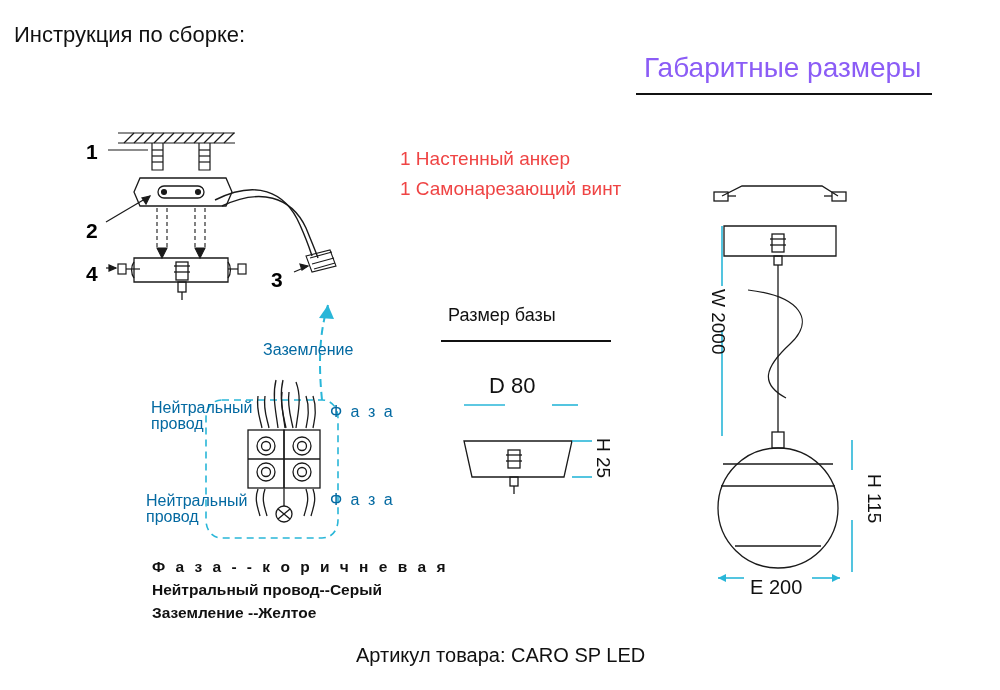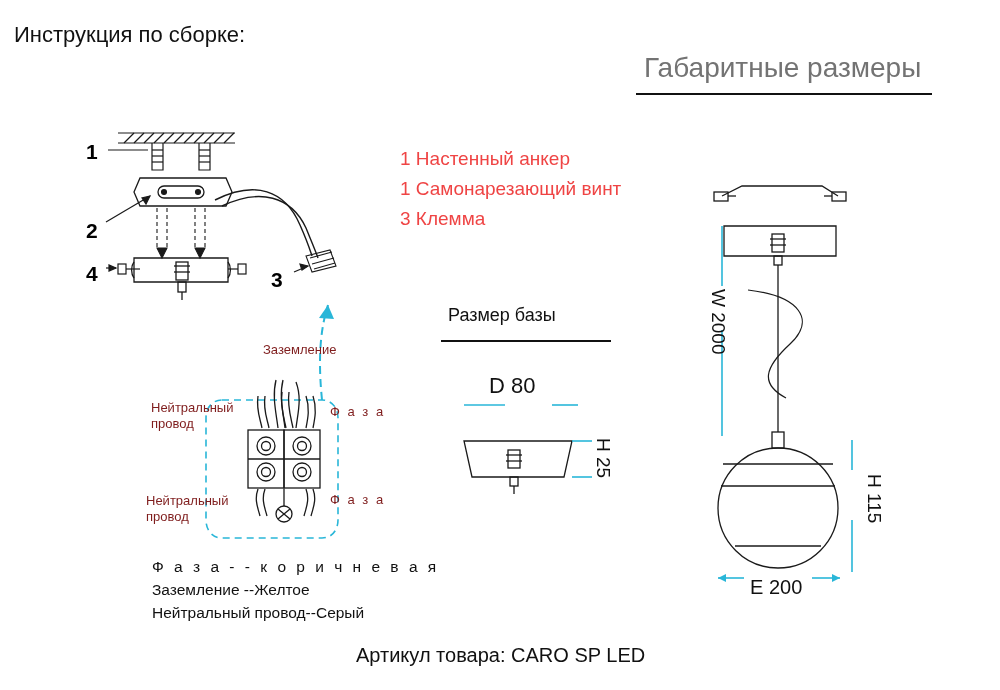--- a/index.html
+++ b/index.html
@@ -21,21 +21,21 @@
     left: 14px;
     top: 22px;
     font-size: 22px;
     color: #111;
   }
 
   #heading-dimensions {
     left: 644px;
     top: 52px;
     font-size: 28px;
-    color: #737373;
+    color: #8b5cf6;
   }
   #heading-dimensions-underline {
     left: 636px;
     top: 93px;
     width: 296px;
     height: 2px;
     background: #111;
   }
 
   #heading-base {
@@ -54,36 +54,37 @@
 
   .legend-item {
     font-size: 19px;
     color: #ef4444;
     white-space: nowrap;
   }
   #legend-list { left: 400px; top: 148px; }
   #legend-list .legend-item { margin-bottom: 8px; line-height: 22px; }
 
   .wire-label {
-    font-size: 13px;
-    color: #7f1d1d;
+    font-size: 16px;
+    color: #0369a1;
     line-height: 16px;
     white-space: nowrap;
   }
   #lbl-ground { left: 263px; top: 342px; }
   #lbl-neutral-1 { left: 151px; top: 400px; }
   #lbl-phase-1 { left: 330px; top: 404px; letter-spacing: 2px; }
   #lbl-neutral-2 { left: 146px; top: 493px; }
   #lbl-phase-2 { left: 330px; top: 492px; letter-spacing: 2px; }
 
   .color-key {
     font-size: 15.5px;
     color: #111;
     line-height: 23px;
     white-space: nowrap;
+    font-weight: bold;
   }
   #color-key-block { left: 152px; top: 555px; }
   #color-key-block .ck-1 { letter-spacing: 3px; }
 
   #article { left: 356px; top: 644px; font-size: 20px; color: #111; }
 
   .dim-text {
     font-size: 20px;
     color: #111;
     white-space: nowrap;
@@ -304,21 +305,20 @@
 
 <div class="abs" id="heading-dimensions">Габаритные размеры</div>
 <div class="abs" id="heading-dimensions-underline"></div>
 
 <div class="abs" id="heading-base">Размер базы</div>
 <div class="abs" id="heading-base-underline"></div>
 
 <div class="abs" id="legend-list">
   <div class="legend-item">1 Настенный анкер</div>
   <div class="legend-item">1 Самонарезающий винт</div>
-  <div class="legend-item">3 Клемма</div>
 </div>
 
 <div class="abs callout-num" id="cn-1">1</div>
 <div class="abs callout-num" id="cn-2">2</div>
 <div class="abs callout-num" id="cn-3">3</div>
 <div class="abs callout-num" id="cn-4">4</div>
 
 <div class="abs wire-label" id="lbl-ground">Заземление</div>
 
 <div class="abs wire-label" id="lbl-neutral-1">
@@ -330,22 +330,22 @@
 
 <div class="abs wire-label" id="lbl-neutral-2">
   <div>Нейтральный</div>
   <div>провод</div>
 </div>
 
 <div class="abs wire-label" id="lbl-phase-2">Ф а з а</div>
 
 <div class="abs color-key" id="color-key-block">
   <div class="ck-1">Ф а з а - - к о р и ч н е в а я</div>
+  <div>Нейтральный провод--Серый</div>
   <div>Заземление --Желтое</div>
-  <div>Нейтральный провод--Серый</div>
 </div>
 
 <div class="abs dim-text" id="dim-d80">D 80</div>
 <div class="abs dim-text" id="dim-h25">H 25</div>
 <div class="abs dim-text" id="dim-w2000">W 2000</div>
 <div class="abs dim-text" id="dim-h115">H 115</div>
 <div class="abs dim-text" id="dim-e100">E 200</div>
 
 <div class="abs" id="article">Артикул товара: CARO SP LED</div>
 

